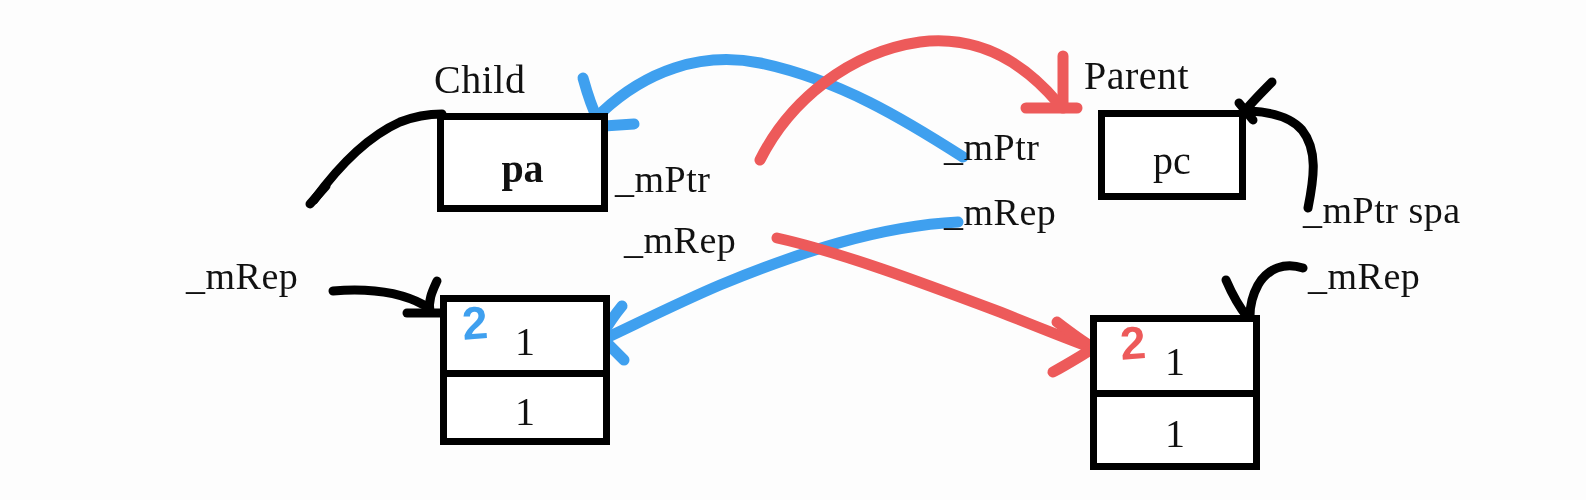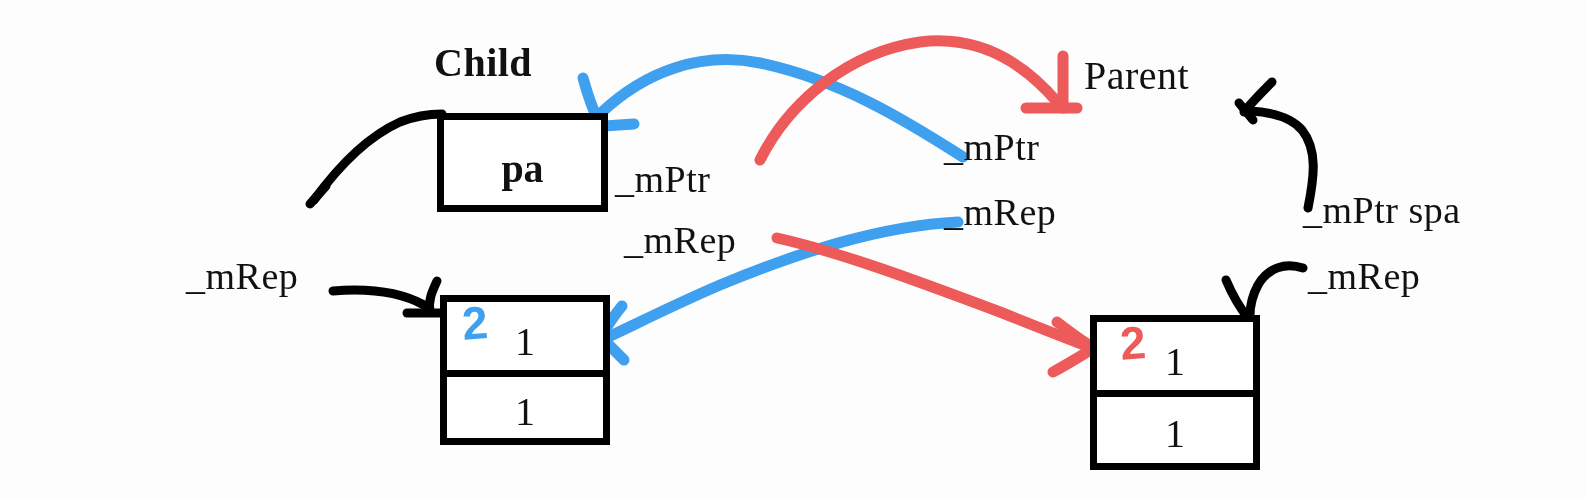--- a/index.html
+++ b/index.html
@@ -114,28 +114,31 @@
       <path d="M600,336 C608,344 616,352 624,360" stroke="#3fa0ef" stroke-width="11" fill="none" stroke-linecap="round"></path>
     </g>
 
     <g>
       <path d="M777,238 C840,252 920,282 1000,312 C1040,328 1070,340 1092,348" stroke="#ed5a5a" stroke-width="11" fill="none" stroke-linecap="round" stroke-linejoin="round"></path>
       <path d="M1057,322 C1070,332 1082,341 1094,348" stroke="#ed5a5a" stroke-width="11" fill="none" stroke-linecap="round"></path>
       <path d="M1053,372 C1068,364 1082,355 1094,348" stroke="#ed5a5a" stroke-width="11" fill="none" stroke-linecap="round"></path>
     </g>
   </svg>
 
-  <div class="lbl box-label" style="left:434px; top:39px;font-weight:bold;">Child</div>
+  <div class="lbl box-label" style="left:434px; top:56px;">Child</div>
 
   <div class="lbl box-label" style="left:1084px; top:52px;">Parent</div>
 
   <div class="node-box" style="left:437px; top:113px; width:171px; height:99px;font-weight:bold;">
     <div class="row" style="top:18px; height:60px;">pa</div>
   </div>
 
+  <div class="node-box" style="left:1098px; top:110px; width:148px; height:90px;">
+    <div class="row" style="top:14px; height:58px;">pc</div>
+  </div>
 
   <div class="node-box" style="left:440px; top:295px; width:170px; height:150px;">
     <div class="row" style="top:10px; height:58px;">1</div>
     <div class="divider" style="top:68px;"></div>
     <div class="row" style="top:80px; height:58px;">1</div>
   </div>
   <div class="overwrite" style="left:462px; top:296px; color:#3fa0ef;">2</div>
 
   <div class="node-box" style="left:1090px; top:315px; width:170px; height:155px;">
     <div class="row" style="top:10px; height:58px;">1</div>

